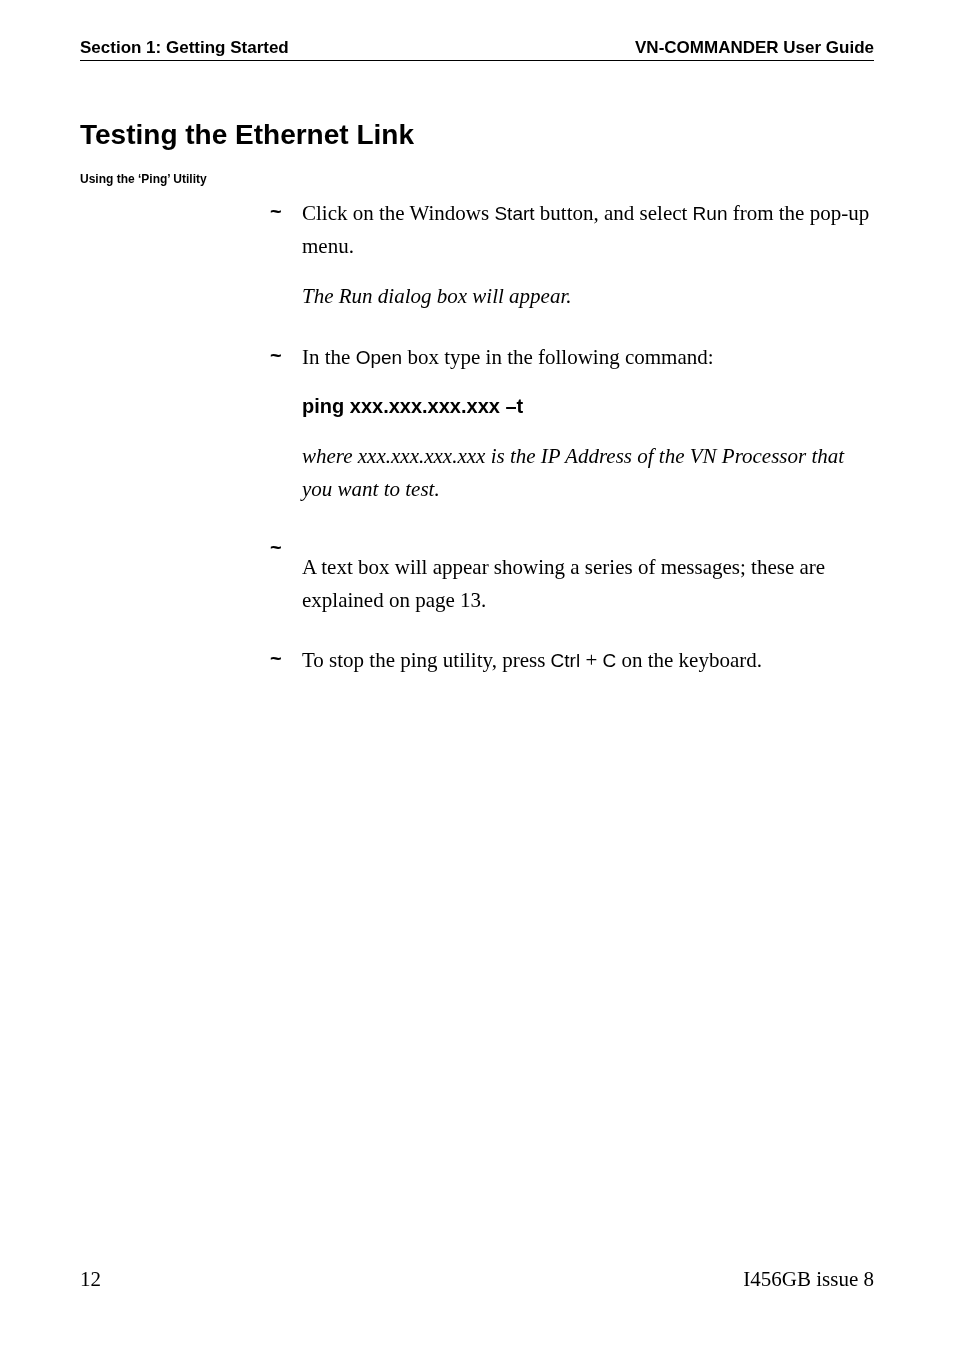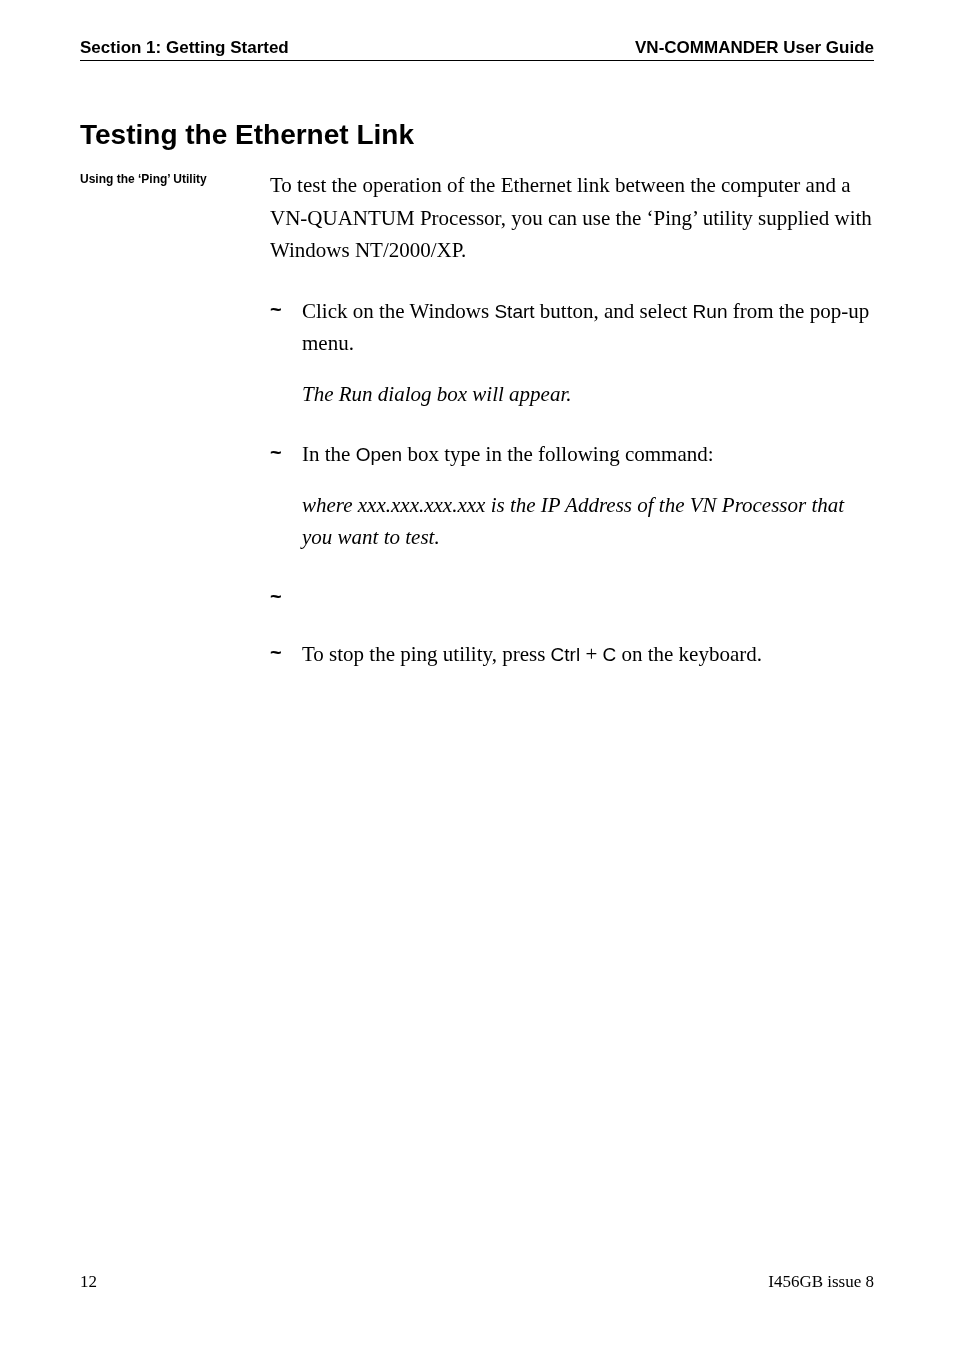--- a/index.html
+++ b/index.html
@@ -81,65 +81,66 @@
     margin-top: 18px;
   }
   .gap-after { margin-top: 18px; }
   .footer {
     position: absolute;
     left: 80px;
     right: 80px;
     bottom: 60px;
     display: flex;
     justify-content: space-between;
-    font-size: 17px;
+    font-size: 21px;
     text-align: right;
   }
 </style>
 </head>
 <body>
 
 <div class="page">
 
   <div class="header-row">
     <span>Section 1: Getting Started</span>
     <span>VN-COMMANDER User Guide</span>
   </div>
 
   <h1 class="title">Testing the Ethernet Link</h1>
 
   <div class="content">
     <div class="side-label">Using the ‘Ping’ Utility</div>
     <div class="main-col">
 
-      <p class="intro">To test the operation of the Ethernet link between the computer and a VN-QUANTUM Processor, you can use the ‘Ping’ utility supplied with Windows NT/2000/XP.</p>
 
       <div class="step">
         <div class="tilde">~</div>
         <div class="step-body">
           <p>
             <span>Click on the Windows </span><span class="arial-bold">Start</span><span> button, and select </span><span class="arial-bold">Run</span><span> from the pop-up menu.</span>
           </p>
           <p class="note-it">The Run dialog box will appear.</p>
         </div>
       </div>
 
       <div class="step">
         <div class="tilde">~</div>
         <div class="step-body">
           <p>
             <span>In the </span><span class="arial-bold">Open</span><span> box type in the following command:</span>
           </p>
+          <p class="cmd">ping xxx.xxx.xxx.xxx –t</p>
           <p class="note-it">where xxx.xxx.xxx.xxx is the IP Address of the VN Processor that you want to test.</p>
         </div>
       </div>
 
       <div class="step">
         <div class="tilde">~</div>
         <div class="step-body">
+          <p class="gap-after">A text box will appear showing a series of messages; these are explained on page 13.</p>
         </div>
       </div>
 
       <div class="step">
         <div class="tilde">~</div>
         <div class="step-body">
           <p>
             <span>To stop the ping utility, press </span><span class="arial-bold">Ctrl</span><span> + </span><span class="arial-bold">C</span><span> on the keyboard.</span>
           </p>
         </div>

